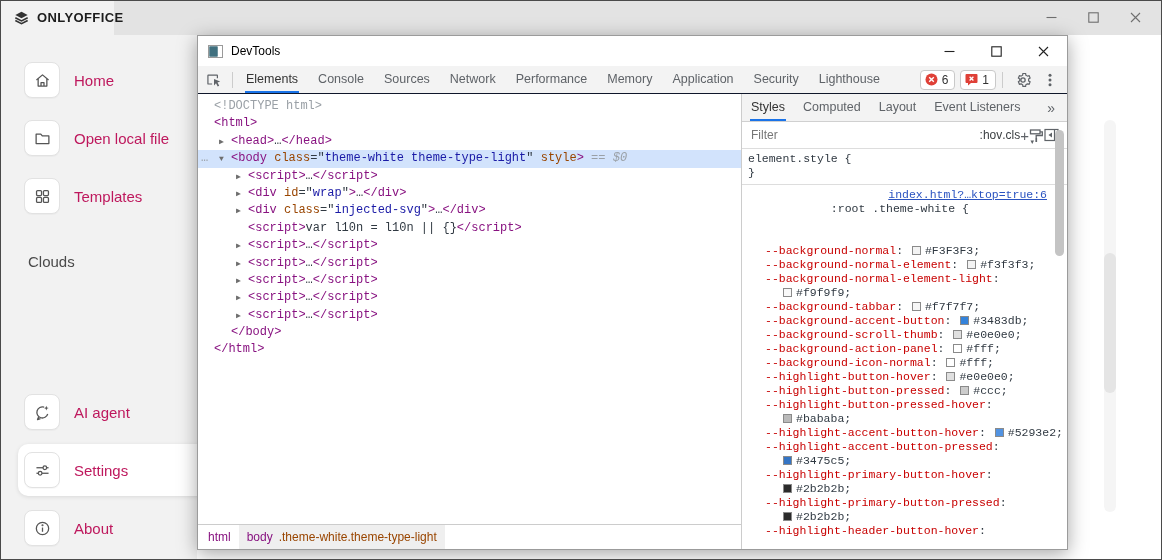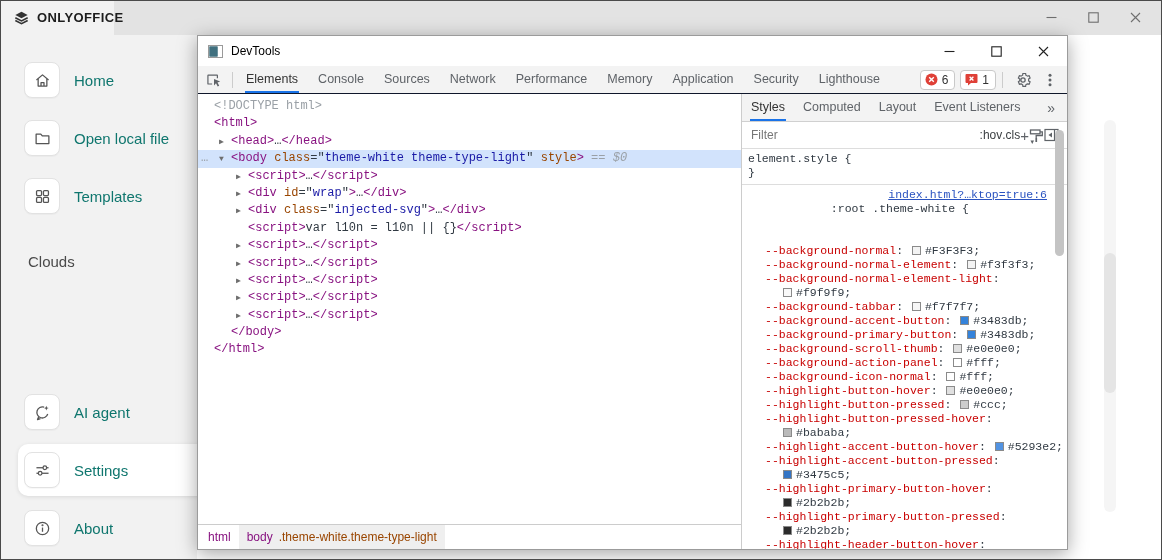--- a/index.html
+++ b/index.html
@@ -17,21 +17,21 @@
 
   #sidebar{position:absolute;left:0;top:35px;width:197px;height:525px;background:#f2f2f2;z-index:1}
   .side-group-top{padding-top:16px}
   .side-group-bottom{position:absolute;left:0;bottom:3px;width:100%}
   .side-item{display:flex;align-items:center;gap:14px;padding:11px 0 11px 24px;position:relative;cursor:default}
   .side-item>*{position:relative;z-index:1}
   .side-item.selected::before{content:"";position:absolute;left:18px;right:-24px;top:3px;bottom:3px;
         background:#fff;border-radius:10px;box-shadow:0 1px 4px rgba(0,0,0,.10);z-index:0}
   .icon-box{width:34px;height:34px;background:#fff;border:1px solid #e2e2e2;border-radius:8px;
         display:flex;align-items:center;justify-content:center;box-shadow:0 1px 1px rgba(0,0,0,.03)}
-  .side-label{font-size:15px;color:#0f766e}
+  .side-label{font-size:15px;color:#be185d}
   #clouds-label{margin:28px 0 0 28px;font-size:15px;color:#4a4a4a}
 
   
   .app-scroll-track{position:absolute;left:1104px;top:120px;width:12px;height:392px;background:#f5f5f5;border-radius:6px;z-index:2}
   .app-scroll-thumb{position:absolute;left:1104px;top:253px;width:12px;height:140px;background:#e5e5e5;border-radius:6px;z-index:3}
 
   
   #devtools{position:absolute;left:197px;top:35px;width:871px;height:515px;background:#fff;
         border:1px solid #9b9b9b;box-shadow:0 4px 18px rgba(0,0,0,.35);box-sizing:border-box;
         display:flex;flex-direction:column;z-index:10}
@@ -355,21 +355,20 @@
             <span class="tok-p">:root .theme-white {</span>
             <span class="source-link">index.html?…ktop=true:6</span>
           </div>
           <div>
               <div class="css-line prop-line"><span class="prop-name">--background-normal</span><span class="tok-p">: </span><span class="swatch" style="background: rgb(243, 243, 243);"></span><span class="tok-p">#F3F3F3;</span></div>
               <div class="css-line prop-line"><span class="prop-name">--background-normal-element</span><span class="tok-p">: </span><span class="swatch" style="background: rgb(243, 243, 243);"></span><span class="tok-p">#f3f3f3;</span></div>
               <div class="css-line prop-line"><span class="prop-name">--background-normal-element-light</span><span class="tok-p">: </span></div>
               <div class="css-line prop-wrap"><span class="swatch" style="background: rgb(249, 249, 249);"></span><span class="tok-p">#f9f9f9;</span></div>
               <div class="css-line prop-line"><span class="prop-name">--background-tabbar</span><span class="tok-p">: </span><span class="swatch" style="background: rgb(247, 247, 247);"></span><span class="tok-p">#f7f7f7;</span></div>
               <div class="css-line prop-line"><span class="prop-name">--background-accent-button</span><span class="tok-p">: </span><span class="swatch" style="background: rgb(52, 131, 219);"></span><span class="tok-p">#3483db;</span></div>
-              <div class="css-line prop-line"><span class="prop-name">--background-primary-button</span><span class="tok-p">: </span><span class="swatch" style="background: rgb(52, 131, 219);"></span><span class="tok-p">#3483db;</span></div>
               <div class="css-line prop-line"><span class="prop-name">--background-scroll-thumb</span><span class="tok-p">: </span><span class="swatch" style="background: rgb(224, 224, 224);"></span><span class="tok-p">#e0e0e0;</span></div>
               <div class="css-line prop-line"><span class="prop-name">--background-action-panel</span><span class="tok-p">: </span><span class="swatch" style="background: rgb(255, 255, 255);"></span><span class="tok-p">#fff;</span></div>
               <div class="css-line prop-line"><span class="prop-name">--background-icon-normal</span><span class="tok-p">: </span><span class="swatch" style="background: rgb(255, 255, 255);"></span><span class="tok-p">#fff;</span></div>
               <div class="css-line prop-line"><span class="prop-name">--highlight-button-hover</span><span class="tok-p">: </span><span class="swatch" style="background: rgb(224, 224, 224);"></span><span class="tok-p">#e0e0e0;</span></div>
               <div class="css-line prop-line"><span class="prop-name">--highlight-button-pressed</span><span class="tok-p">: </span><span class="swatch" style="background: rgb(204, 204, 204);"></span><span class="tok-p">#ccc;</span></div>
               <div class="css-line prop-line"><span class="prop-name">--highlight-button-pressed-hover</span><span class="tok-p">: </span></div>
               <div class="css-line prop-wrap"><span class="swatch" style="background: rgb(186, 186, 186);"></span><span class="tok-p">#bababa;</span></div>
               <div class="css-line prop-line"><span class="prop-name">--highlight-accent-button-hover</span><span class="tok-p">: </span><span class="swatch" style="background: rgb(82, 147, 226);"></span><span class="tok-p">#5293e2;</span></div>
               <div class="css-line prop-line"><span class="prop-name">--highlight-accent-button-pressed</span><span class="tok-p">: </span></div>
               <div class="css-line prop-wrap"><span class="swatch" style="background: rgb(52, 117, 197);"></span><span class="tok-p">#3475c5;</span></div>

